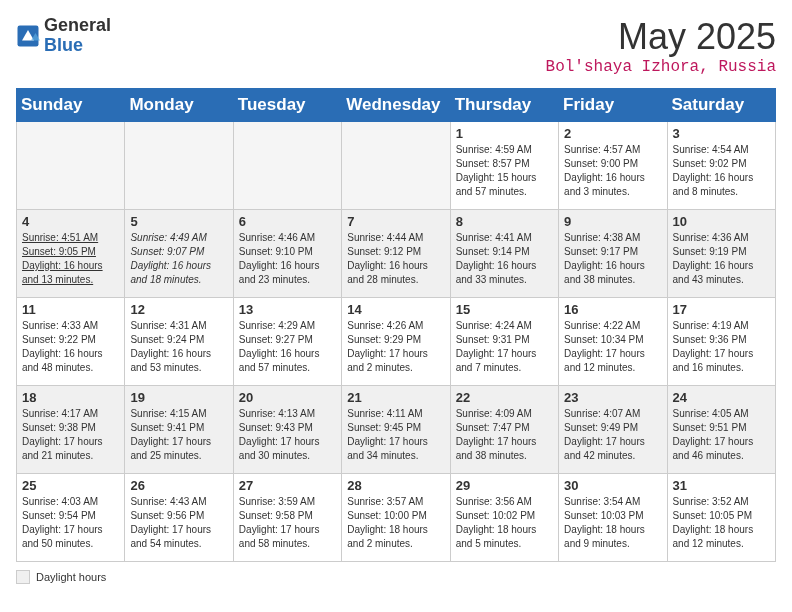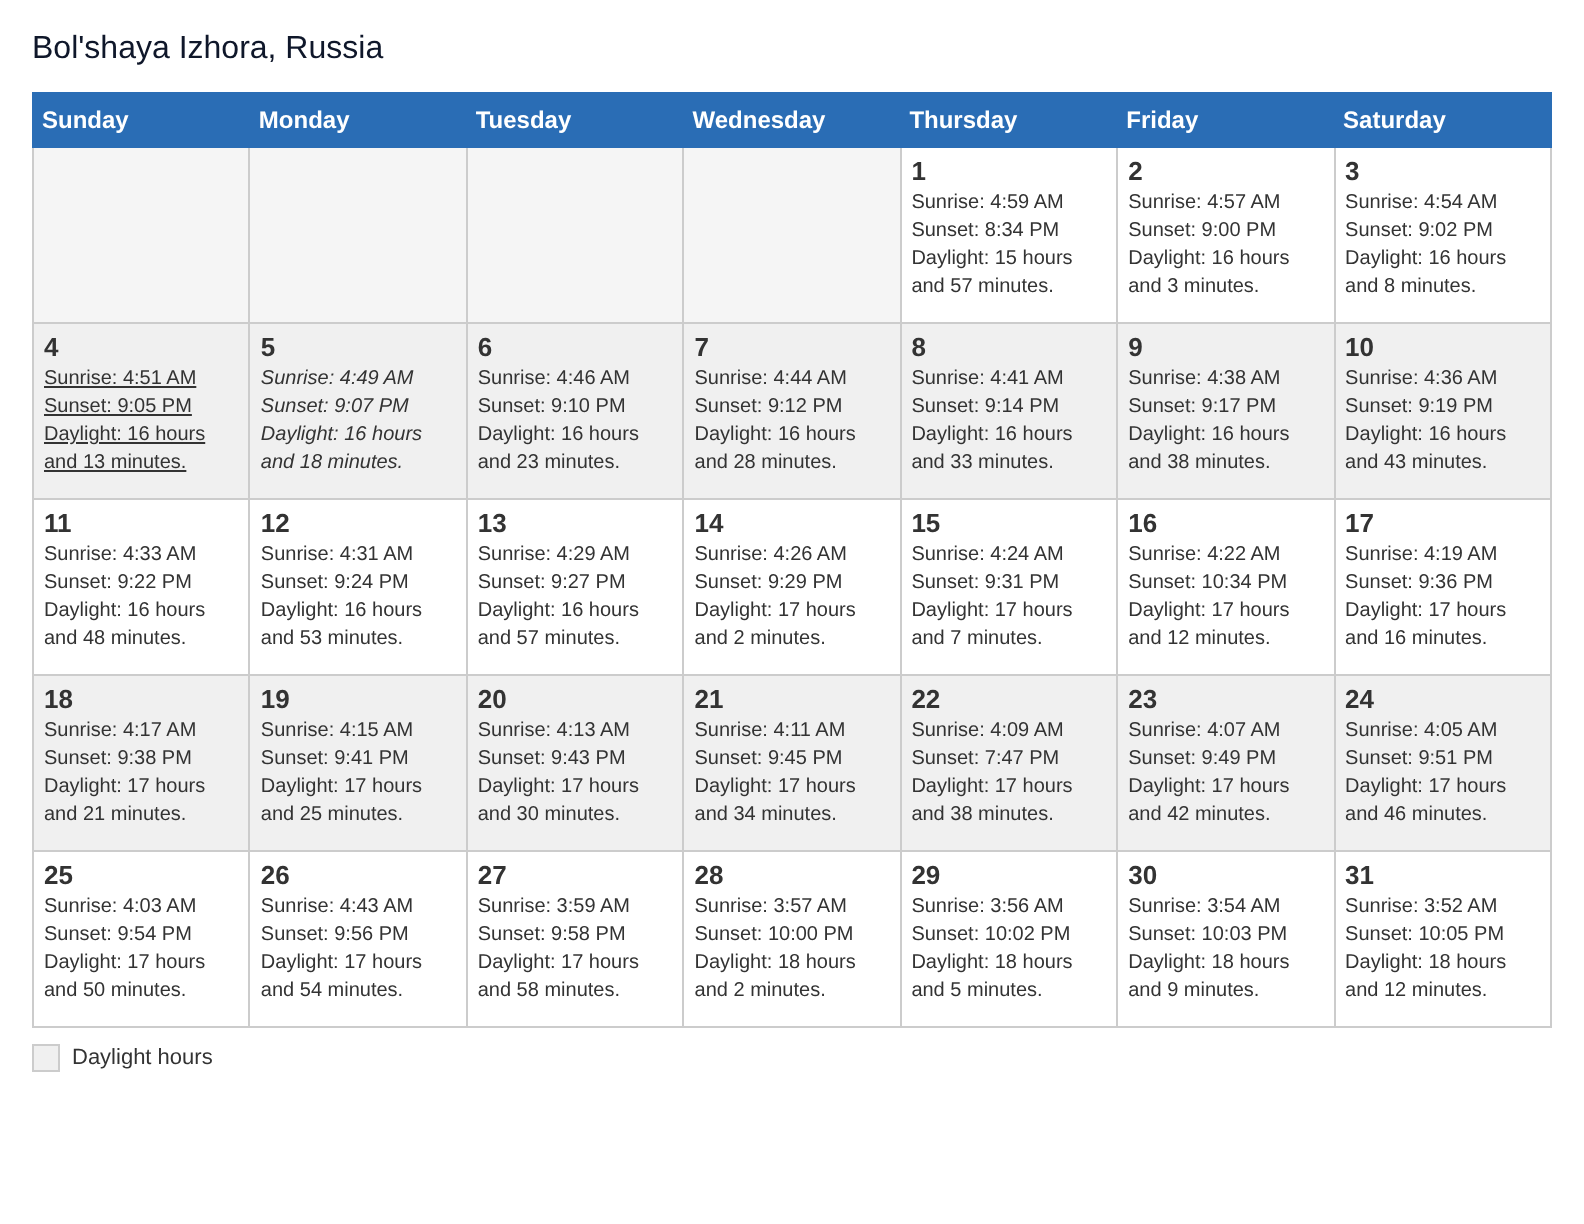--- a/index.html
+++ b/index.html
@@ -27,31 +27,31 @@
       line-height: 1.1;
     }
     .logo-general { color: #333; }
     .logo-blue { color: #2a6db5; }
     .logo-icon {
       width: 24px;
       height: 24px;
     }
     .title-block { text-align: right; }
     .title-month { font-size: 36px; color: #333; font-weight: normal; }
-    .title-location { font-size: 16px; color: #0f172a; }
+    .title-location { font-size: 16px; color: #be185d; font-family: Liberation Mono, monospace; }
     table {
       width: 100%;
       border-collapse: collapse;
       table-layout: fixed;
     }
     th {
       background: #2a6db5;
       color: #fff;
       padding: 6px 4px;
-      font-size: 12px;
+      font-size: 17px;
       font-weight: bold;
       text-align: left;
       border: 1px solid #2a6db5;
     }
     td {
       border: 1px solid #ccc;
       vertical-align: top;
       padding: 4px 5px;
       font-size: 10.5px;
       color: #333;
@@ -88,21 +88,33 @@
       height: 14px;
       background: #f0f0f0;
       border: 1px solid #ccc;
       display: inline-block;
     }
   </style>
 </head>
 <body>
 
 <div class="header">
+  <div class="logo">
+    <svg class="logo-icon" viewBox="0 0 32 32">
+      <rect x="2" y="2" width="28" height="28" rx="3" fill="#2a6db5"></rect>
+      <polygon points="8,22 16,8 24,22" fill="white"></polygon>
+      <polygon points="20,22 26,12 32,22" fill="#5aaae0" opacity="0.7"></polygon>
+    </svg>
+    <div class="logo-text">
+      <span class="logo-general">General</span><br>
+      <span class="logo-blue">Blue</span>
+    </div>
+  </div>
   <div class="title-block">
+    <div class="title-month">May 2025</div>
     <div class="title-location">Bol'shaya Izhora, Russia</div>
   </div>
 </div>
 
 <table>
   <thead>
     <tr>
     <th>Sunday</th>
         <th>Monday</th>
         <th>Tuesday</th>
@@ -114,21 +126,21 @@
   </thead>
   <tbody id="calendar-body">
   <tr>
         <td class="empty"></td>
         <td class="empty"></td>
         <td class="empty"></td>
         <td class="empty"></td>
         <td>
           <span class="day-num">1</span>
           <div class="day-info" style="white-space: pre-line;">Sunrise: 4:59 AM
-Sunset: 8:34 PM
+Sunset: 8:57 PM
 Daylight: 15 hours
 and 57 minutes.</div>
         </td>
         <td>
           <span class="day-num">2</span>
           <div class="day-info" style="white-space: pre-line;">Sunrise: 4:57 AM
 Sunset: 9:00 PM
 Daylight: 16 hours
 and 3 minutes.</div>
         </td>

